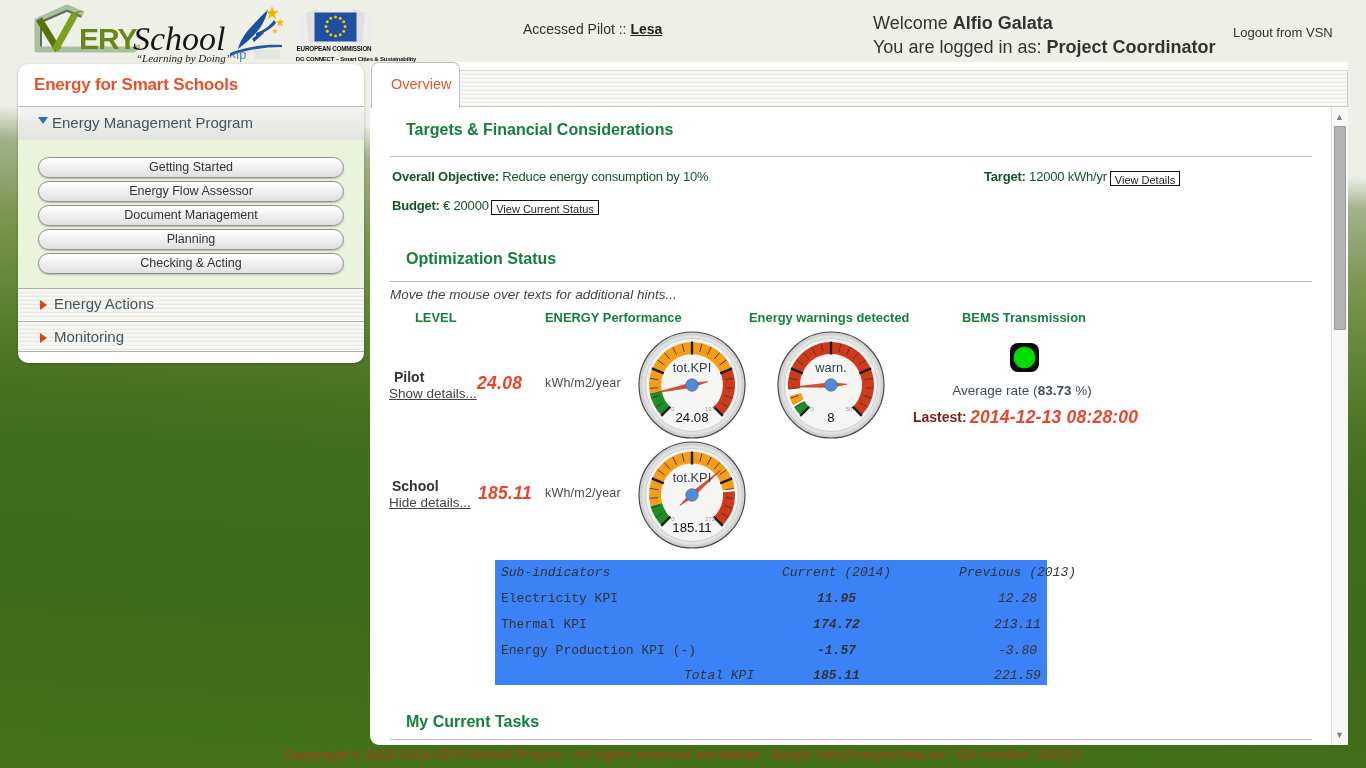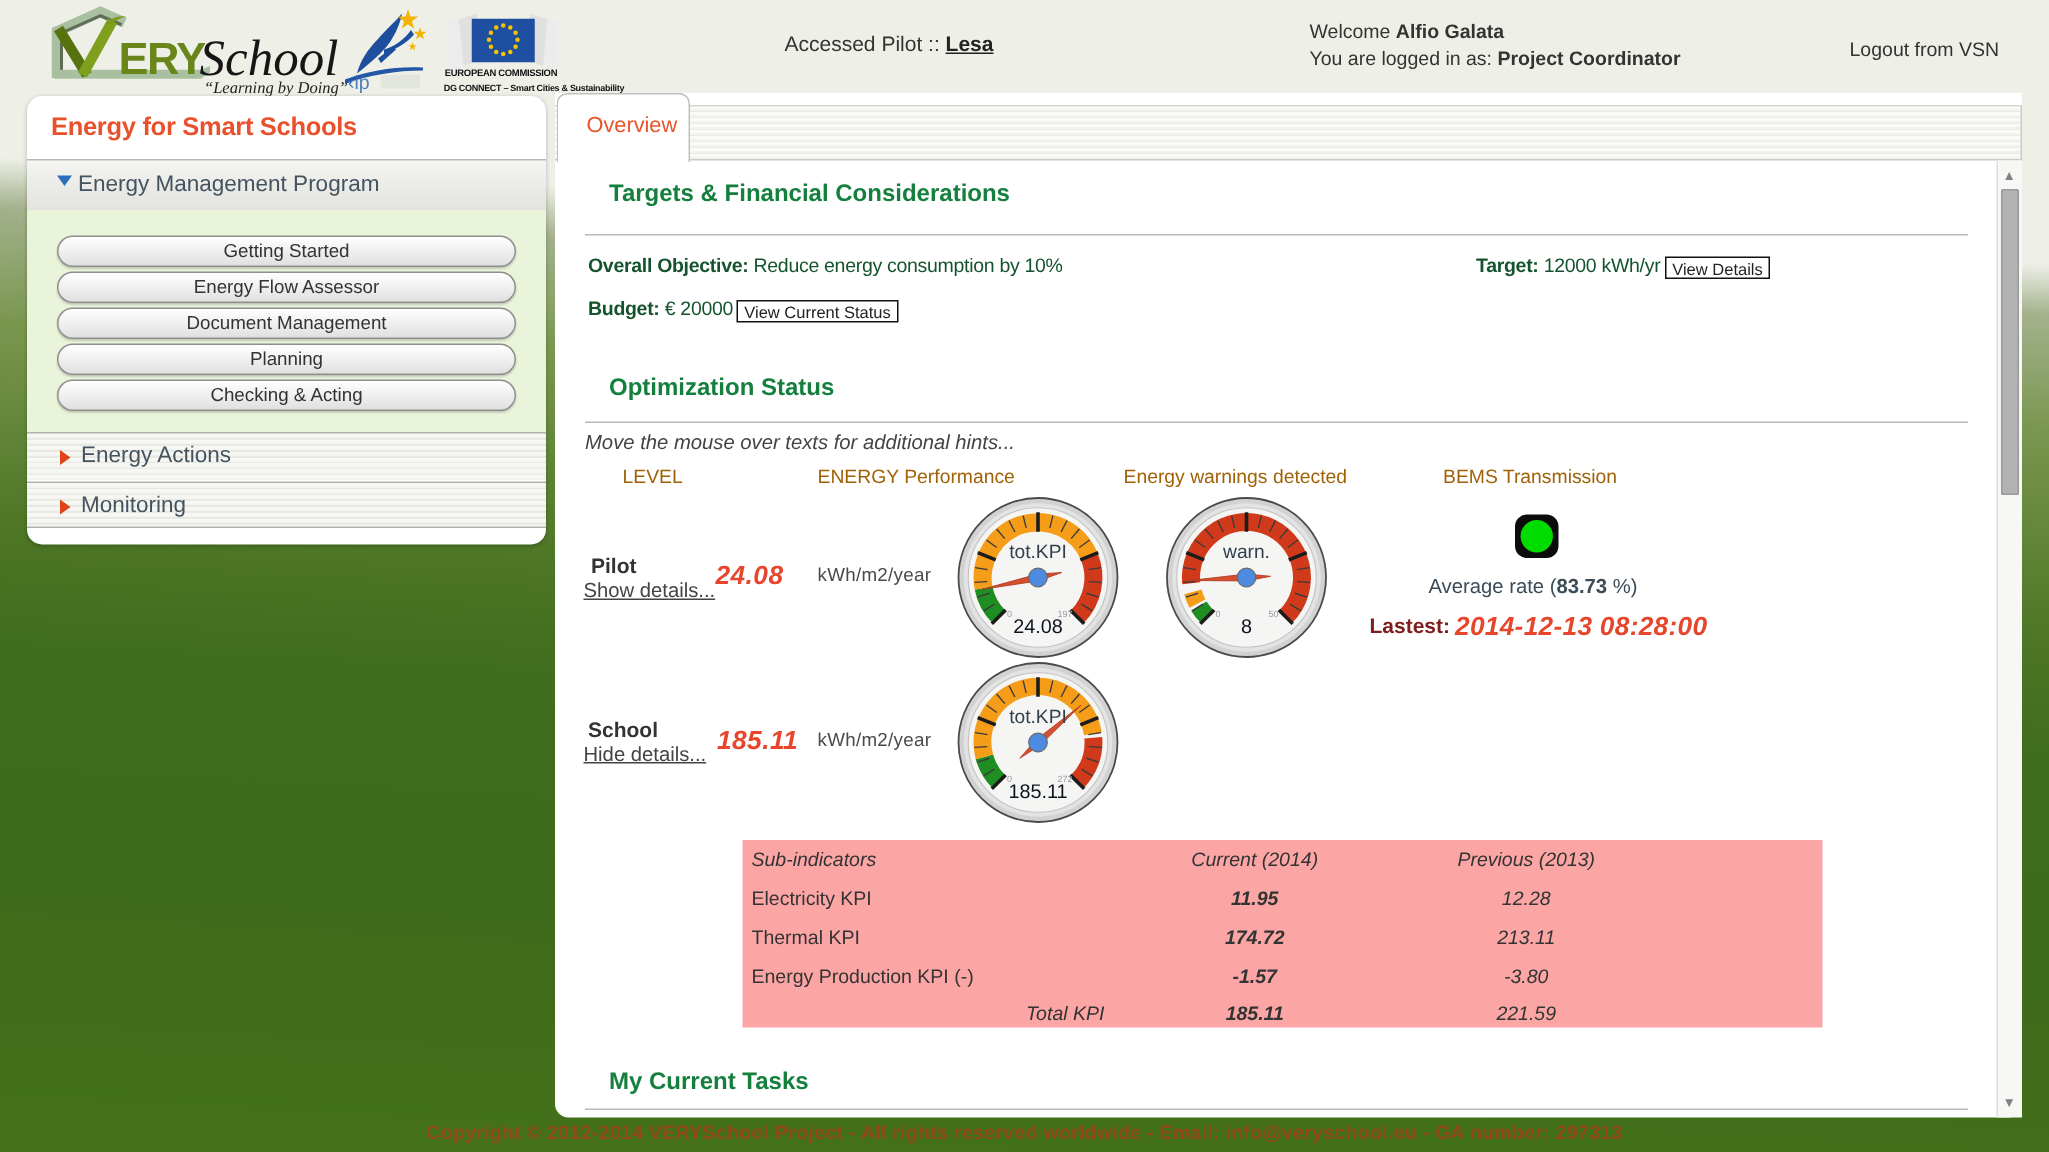--- a/index.html
+++ b/index.html
@@ -26,27 +26,27 @@
 
 #main { left:370px; top:62px; width:978px; height:683px; border-radius:0 0 9px 9px; background:#fff; }
 #tabbar { position:absolute; left:0; top:8px; width:978px; height:37px; border-bottom:1px solid #c9c9c9;
   background:repeating-linear-gradient(180deg,#fafaf8 0 2px,#f3f3ee 2px 3px,#ebebe5 3px 4px); border-top:1px solid #d5d5d0; border-right:1px solid #c9c9c9;}
 #tab { position:absolute; left:1px; top:0px; width:89px; height:46px; background:#fff; border:1px solid #c0c0c0; border-bottom:none; border-radius:7px 7px 0 0; }
 #tab span { position:absolute; left:19px; top:13px; font-size:14.5px; color:#e8542b; }
 .h2 { position:absolute; font-size:16px; font-weight:bold; color:#15803d; letter-spacing:0; }
 .hr { position:absolute; left:20px; width:922px; border-top:1px solid #b9b9b9; }
 .lbl { font-size:13px; letter-spacing:-0.2px; color:#14532d; }
 .btn { position:absolute; border:1px solid #111; background:#fff; font-size:11px; color:#222; text-align:center; padding-top:2px; }
-.colh { position:absolute; font-size:12.9px; font-weight:normal; color:#a16207; }
+.colh { position:absolute; font-size:12.9px; font-weight:bold; color:#15803d; }
 .red { color:#e8462c; font-style:italic; font-weight:bold; }
 .sb { position:absolute; left:961px; top:45px; width:17px; height:638px; background:#f7f7f5; border-left:1px solid #e0e0e0; }
 .sb .thumb { position:absolute; left:2px; top:19px; width:12px; height:204px; background:#b2b2b2; border:1px solid #9a9a9a; border-radius:1px; }
 .sb .ar { position:absolute; left:3px; font-size:9px; color:#818181; font-family:'Liberation Sans',sans-serif; }
 #foot { position:absolute; left:0; top:747px; width:1366px; text-align:center; font-size:13px; font-weight:bold; color:#92491a; letter-spacing:0.2px; }
-.tbl { position:absolute; left:125px; top:498px; width:720px; height:125px; background:#fca5a5; font-size:13px; color:#333; }
+.tbl { position:absolute; left:125px; top:498px; width:552px; height:125px; background:#3b82f6; font-size:13px; color:#333;font-family:Liberation Mono, monospace; }
 .tbl .r { position:absolute; left:0; width:620px; height:26px; }
 .tbl .c1 { position:absolute; left:6px; top:5px; }
 .tbl .c2 { position:absolute; left:258px; width:167px; top:5px; text-align:center; font-style:italic; }
 .tbl .c3 { position:absolute; left:425px; width:195px; top:5px; text-align:center; font-style:italic; }
 </style>
 </head>
 <body>
 <div class="bg"></div>
 <div class="hdr"></div>
 
@@ -93,21 +93,21 @@
       <circle cx="35.3" cy="27.2" r="1.5"></circle>
     <circle cx="34" cy="22.5" r="1.5"></circle>
       <circle cx="35.3" cy="17.8" r="1.5"></circle>
       <circle cx="38.8" cy="14.3" r="1.5"></circle>
   </g>
   <text x="42" y="46.5" text-anchor="middle" font-family="Liberation Sans, sans-serif" font-weight="bold" font-size="6.3" letter-spacing="-0.2" fill="#111">EUROPEAN COMMISSION</text>
   <text x="64" y="56.5" text-anchor="middle" font-family="Liberation Sans, sans-serif" font-weight="bold" font-size="6" letter-spacing="-0.2" fill="#111">DG CONNECT – Smart Cities &amp; Sustainability</text>
 </svg>
 
 <div class="abs" style="left:523px;top:21px;font-size:14px;color:#333">Accessed Pilot :: <b style="text-decoration:underline;color:#222">Lesa</b></div>
-<div class="abs" style="left:873px;top:13px;font-size:13px;color:#333">Welcome <b>Alfio Galata</b><br><span style="display:inline-block;margin-top:3px">You are logged in as: <b>Project Coordinator</b></span></div>
+<div class="abs" style="left:873px;top:13px;font-size:18px;color:#333">Welcome <b>Alfio Galata</b><br><span style="display:inline-block;margin-top:3px">You are logged in as: <b>Project Coordinator</b></span></div>
 <div class="abs" style="left:1233px;top:25px;font-size:13px;color:#333;">Logout from VSN</div>
 
 <div class="panel" id="side">
   <div class="title">Energy for Smart Schools</div>
   <div class="acch" style="top:42px">
     <div class="tri" style="border-left:5px solid transparent;border-right:5px solid transparent;border-top:7px solid #2e6fbd"></div>
     <div class="txt">Energy Management Program</div>
   </div>
   <div class="green"></div>
   <div class="pill" style="top:93px">Getting Started</div>

